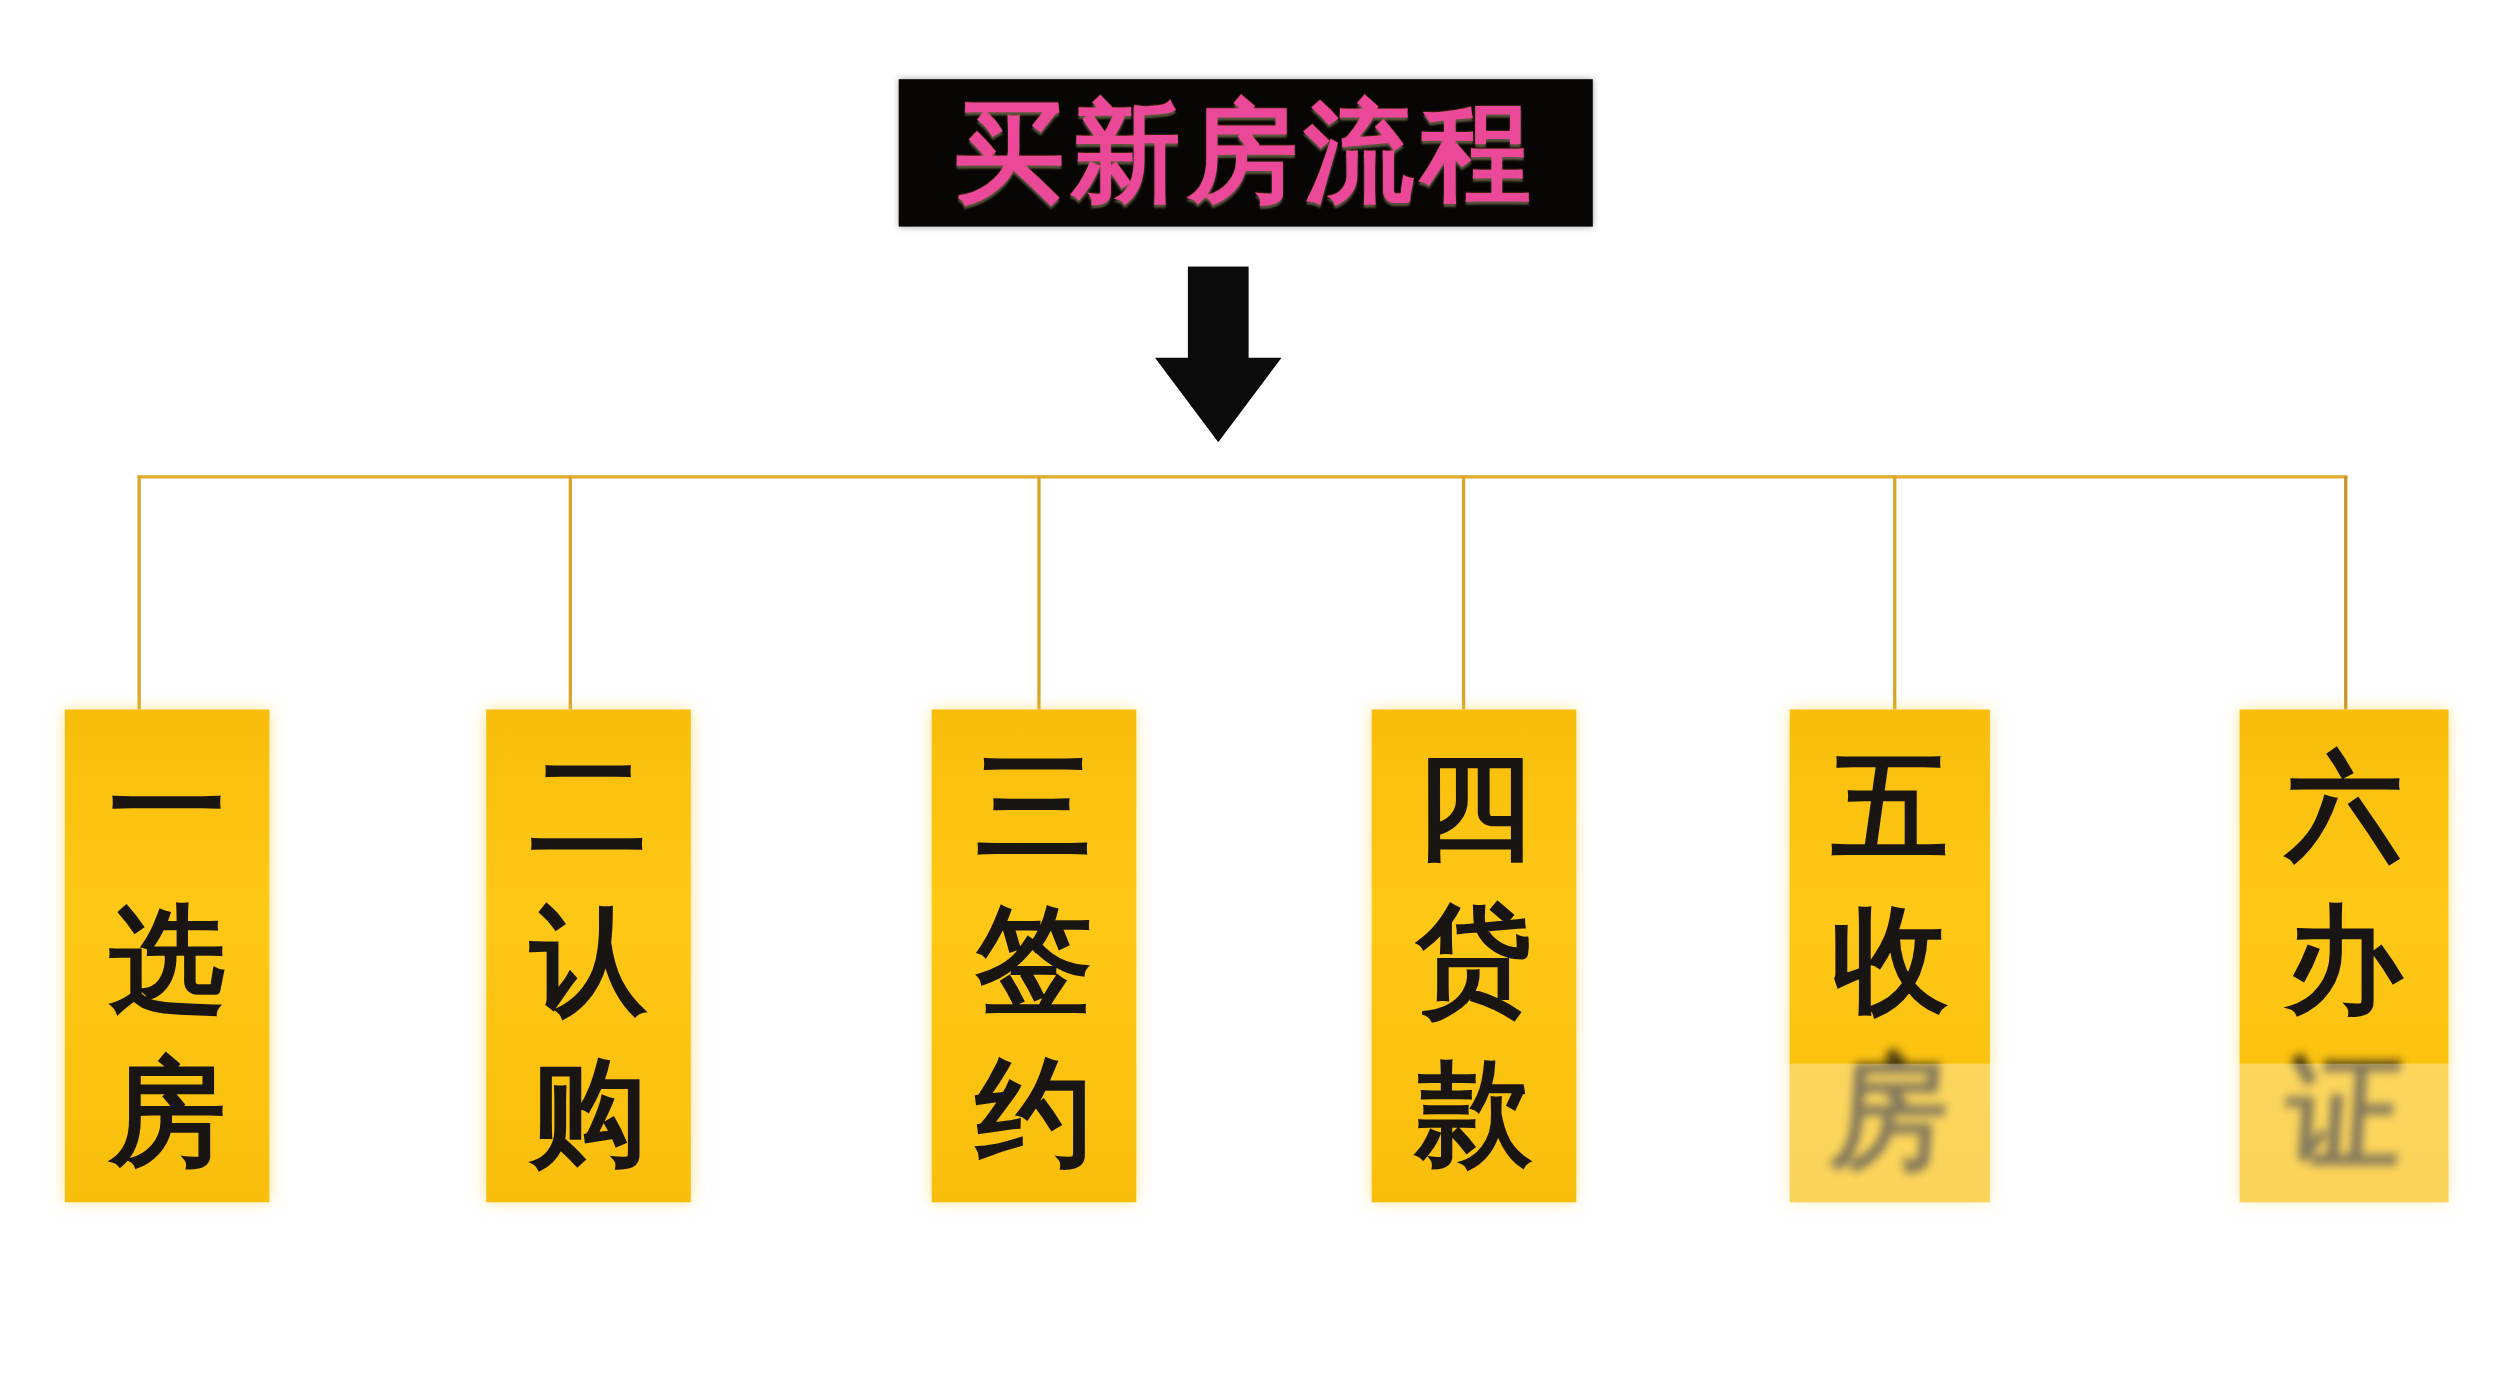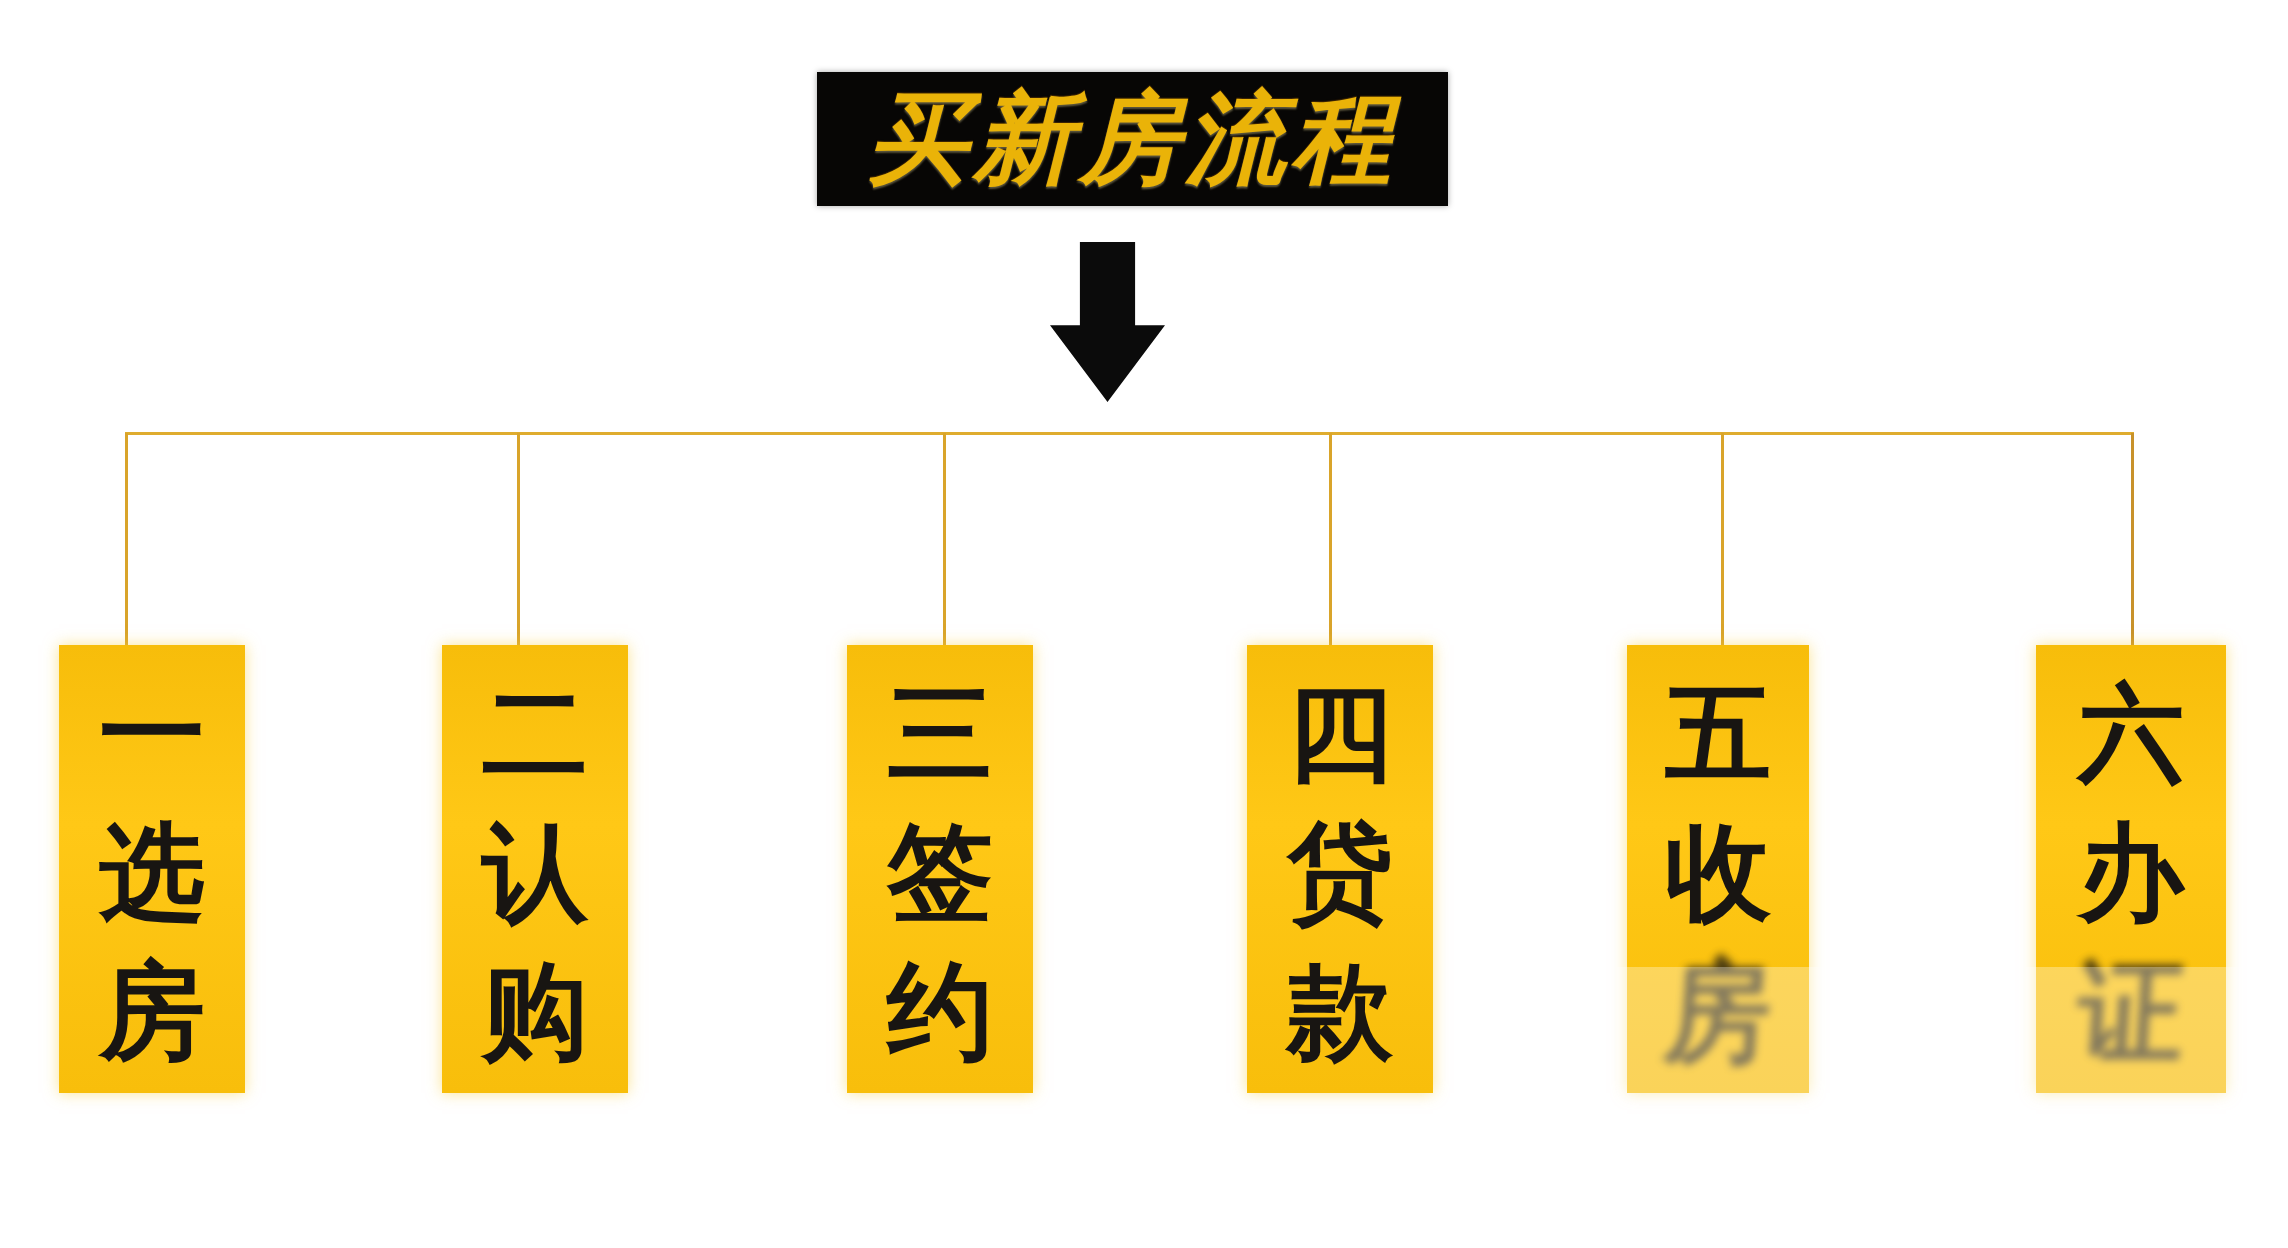--- a/index.html
+++ b/index.html
@@ -27,24 +27,23 @@
     display: flex;
     align-items: center;
     justify-content: center;
     box-shadow: 0 0 6px rgba(0,0,0,0.35);
   }
   .title-text {
     font-size: 100px;
     font-weight: bold;
     letter-spacing: 6px;
     line-height: 1;
-    color: #eab308;
+    color: #ec4899;
     text-shadow: 0 2px 2px rgba(255,240,170,0.35), 0 -1px 1px rgba(120,70,0,0.5);
     white-space: nowrap;
-    font-style: italic;
   }
 
   
   .down-arrow {
     position: absolute;
     left: 1050px;
     top: 242px;
     width: 115px;
     height: 160px;
     background: #0b0b0b;

